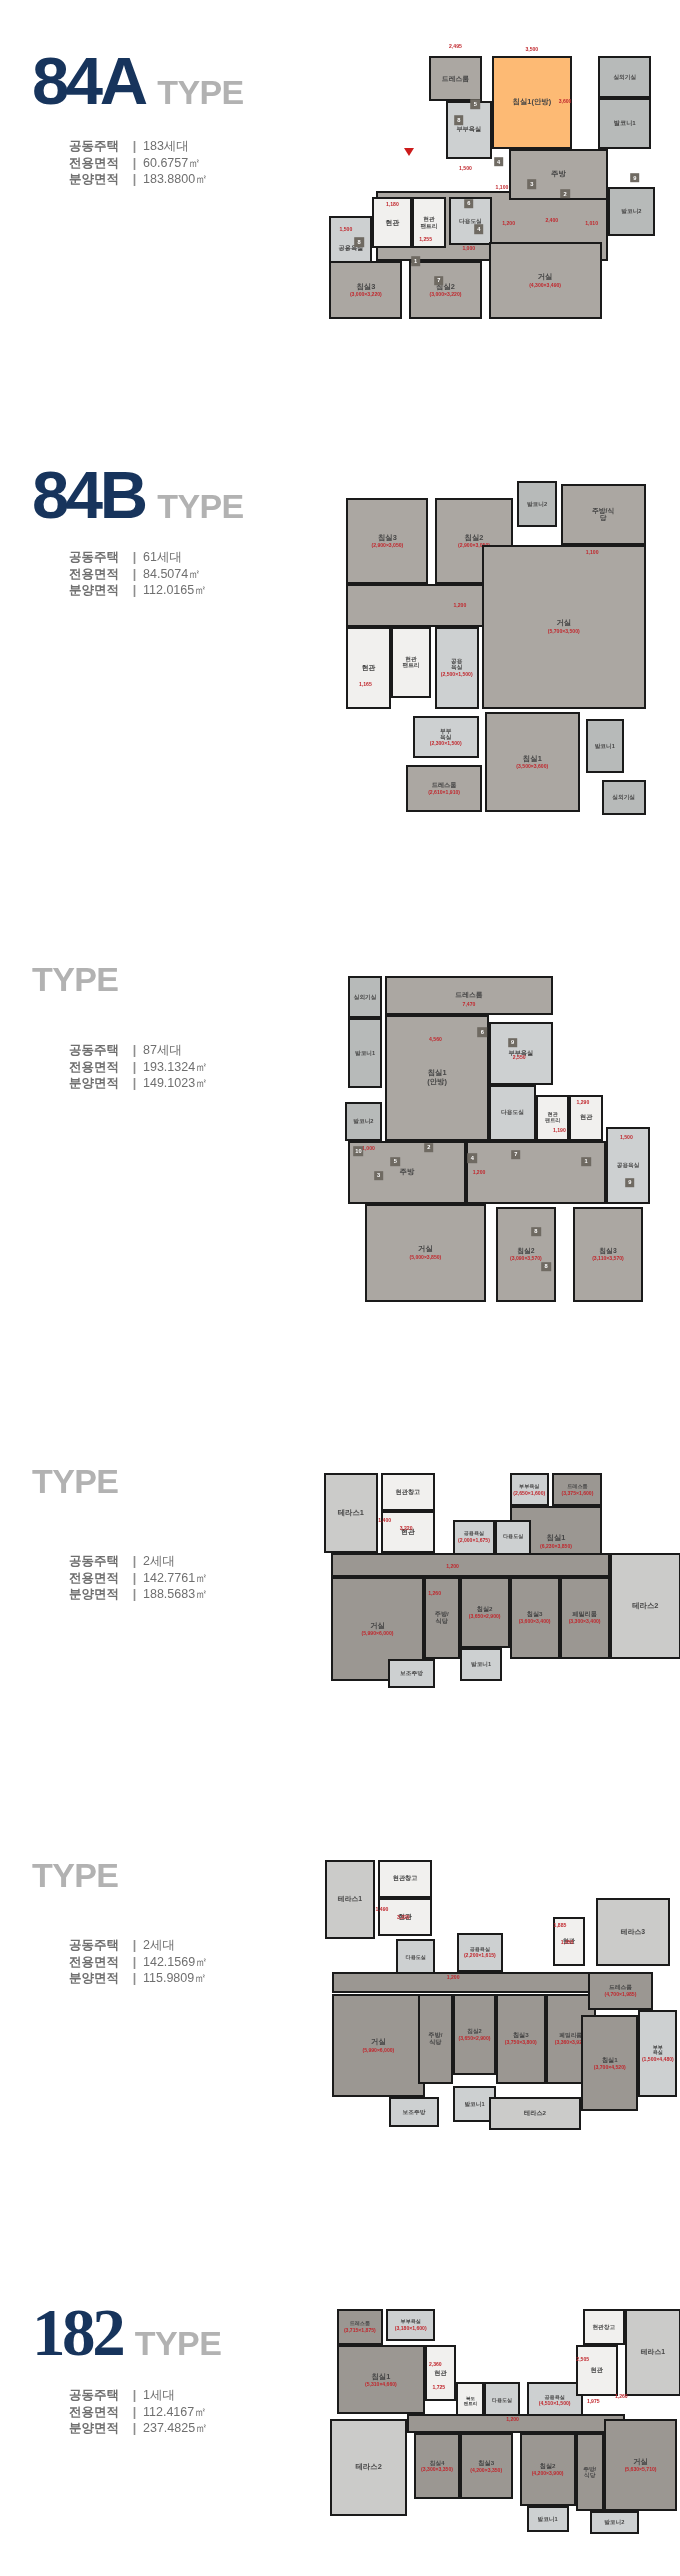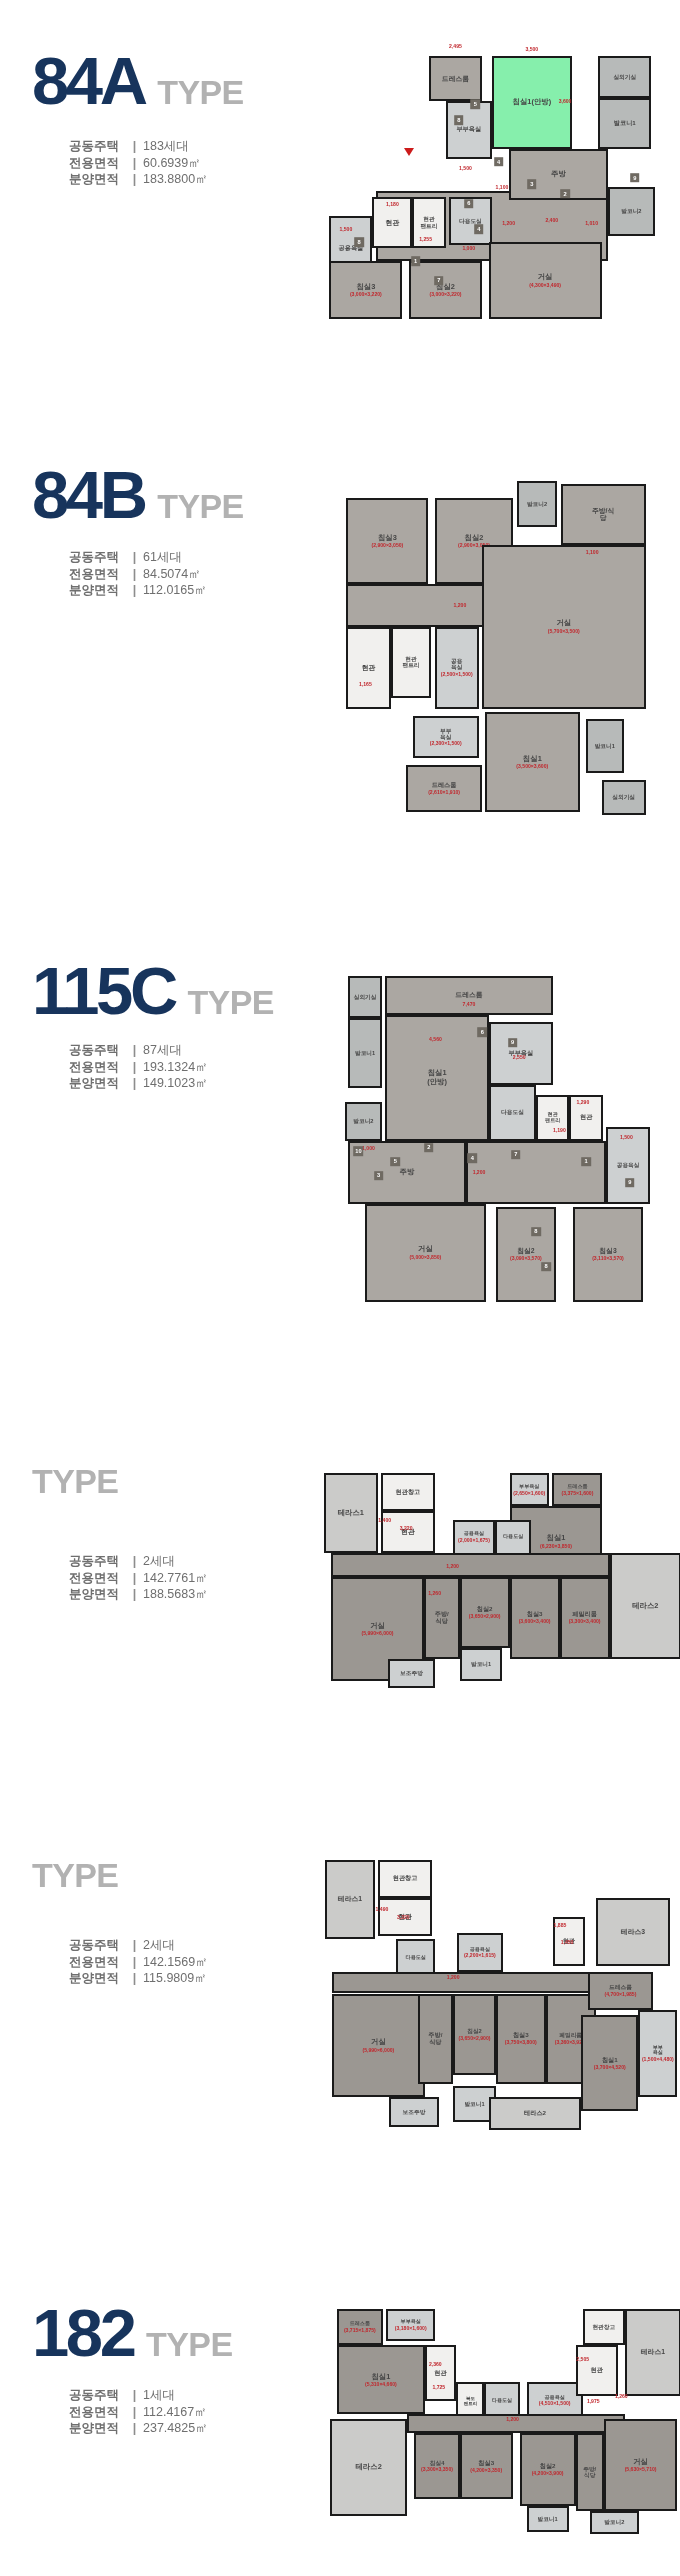--- a/index.html
+++ b/index.html
@@ -33,37 +33,37 @@
       </div>
       <div class="specs" style="top: 138px;">
         <div class="spec-row" style="color: rgb(111, 111, 111);">
           <span class="spec-label">공동주택</span>
           <span class="spec-sep" style="color: rgb(141, 141, 141);">|</span>
           <span class="spec-value">183세대</span>
         </div>
         <div class="spec-row" style="color: rgb(111, 111, 111);">
           <span class="spec-label">전용면적</span>
           <span class="spec-sep" style="color: rgb(141, 141, 141);">|</span>
-          <span class="spec-value">60.6939㎡</span>
+          <span class="spec-value">60.6757㎡</span>
         </div>
         <div class="spec-row" style="color: rgb(111, 111, 111);">
           <span class="spec-label">분양면적</span>
           <span class="spec-sep" style="color: rgb(141, 141, 141);">|</span>
           <span class="spec-value">183.8800㎡</span>
         </div>
       </div>
       <div class="plan" style="left: 326px; top: 4.5px; width: 332px; height: 321px;">
         <div class="room" style="left: 15%; top: 58%; width: 70%; height: 22%; background: rgb(171, 167, 162); border-color: rgb(26, 26, 26);"></div>
         <div class="room" style="left: 31%; top: 16%; width: 16%; height: 14%; background: rgb(171, 167, 162); border-color: rgb(26, 26, 26);">
           <span class="rlabel" style="font-size: 6.8px;">드레스룸</span>
         </div>
         <div class="room" style="left: 36%; top: 30%; width: 14%; height: 18%; background: rgb(205, 208, 209); border-color: rgb(26, 26, 26);">
           <span class="rlabel" style="font-size: 6.2px;">부부욕실</span>
         </div>
-        <div class="room" style="left: 50%; top: 16%; width: 24%; height: 29%; background: #86efac; border-color: rgb(26, 26, 26);">
+        <div class="room" style="left: 50%; top: 16%; width: 24%; height: 29%; background: #fdba74; border-color: rgb(26, 26, 26);">
           <span class="rlabel">침실1(안방)</span>
         </div>
         <div class="room" style="left: 82%; top: 16%; width: 16%; height: 13%; background: rgb(183, 186, 185); border-color: rgb(26, 26, 26);">
           <span class="rlabel" style="font-size: 5.7px;">실외기실</span>
         </div>
         <div class="room" style="left: 82%; top: 29%; width: 16%; height: 16%; background: rgb(183, 186, 185); border-color: rgb(26, 26, 26);">
           <span class="rlabel" style="font-size: 6.2px;">발코니1</span>
         </div>
         <div class="room" style="left: 55%; top: 45%; width: 30%; height: 16%; background: rgb(171, 167, 162); border-color: rgb(26, 26, 26);">
           <span class="rlabel" style="font-size: 7.4px;">주방</span>
@@ -198,21 +198,20 @@
           <span class="rlabel" style="font-size: 5.7px;">실외기실</span>
         </div>
         <span class="dimf" style="left: 81%; top: 23%; color: rgb(193, 39, 45);">1,100</span>
         <span class="dimf" style="left: 39%; top: 38%; color: rgb(193, 39, 45);">1,200</span>
         <span class="dimf" style="left: 9%; top: 60%; color: rgb(193, 39, 45);">1,165</span>
       </div>
     </section>
 
     <section class="section">
       <div class="title-row" style="top: 960px;">
-        <span class="big" style="color: rgb(23, 52, 92);">115C</span>
         <span class="type" style="color: rgb(178, 178, 178);">TYPE</span>
       </div>
       <div class="specs" style="top: 1042px;">
         <div class="spec-row" style="color: rgb(111, 111, 111);">
           <span class="spec-label">공동주택</span>
           <span class="spec-sep" style="color: rgb(141, 141, 141);">|</span>
           <span class="spec-value">87세대</span>
         </div>
         <div class="spec-row" style="color: rgb(111, 111, 111);">
           <span class="spec-label">전용면적</span>
@@ -474,21 +473,21 @@
         <span class="dimf" style="left: 22%; top: 22%; color: rgb(193, 39, 45);">3,220</span>
         <span class="dimf" style="left: 16%; top: 19%; color: rgb(193, 39, 45);">1,490</span>
         <span class="dimf" style="left: 66%; top: 25%; color: rgb(193, 39, 45);">1,885</span>
         <span class="dimf" style="left: 68%; top: 31%; color: rgb(193, 39, 45);">1,450</span>
         <span class="dimf" style="left: 36%; top: 44%; color: rgb(193, 39, 45);">1,200</span>
       </div>
     </section>
 
     <section class="section">
       <div class="title-row" style="top: 2302px;">
-        <span class="big" style="color: rgb(23, 52, 92);">182</span>
+        <span class="big" style="color: rgb(23, 52, 92); font-family: Liberation Serif, serif;">182</span>
         <span class="type" style="color: rgb(178, 178, 178);">TYPE</span>
       </div>
       <div class="specs" style="top: 2387px;">
         <div class="spec-row" style="color: rgb(111, 111, 111);">
           <span class="spec-label">공동주택</span>
           <span class="spec-sep" style="color: rgb(141, 141, 141);">|</span>
           <span class="spec-value">1세대</span>
         </div>
         <div class="spec-row" style="color: rgb(111, 111, 111);">
           <span class="spec-label">전용면적</span>

